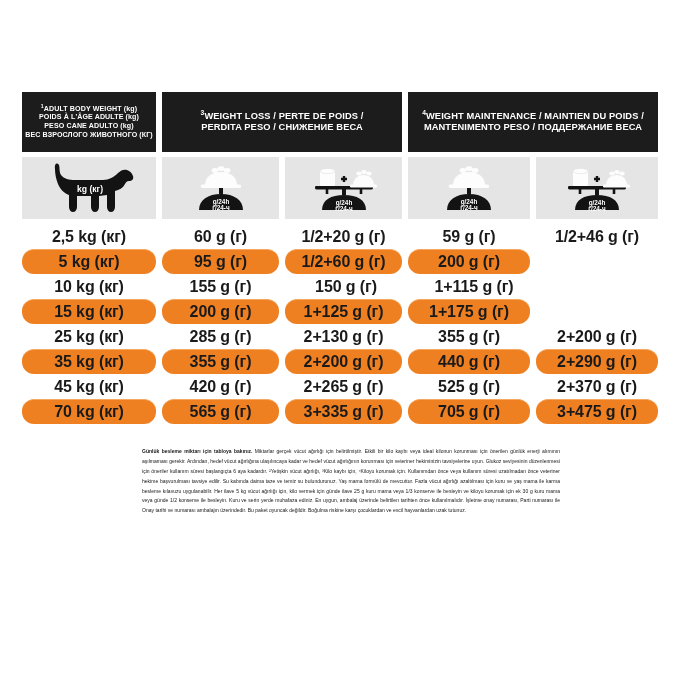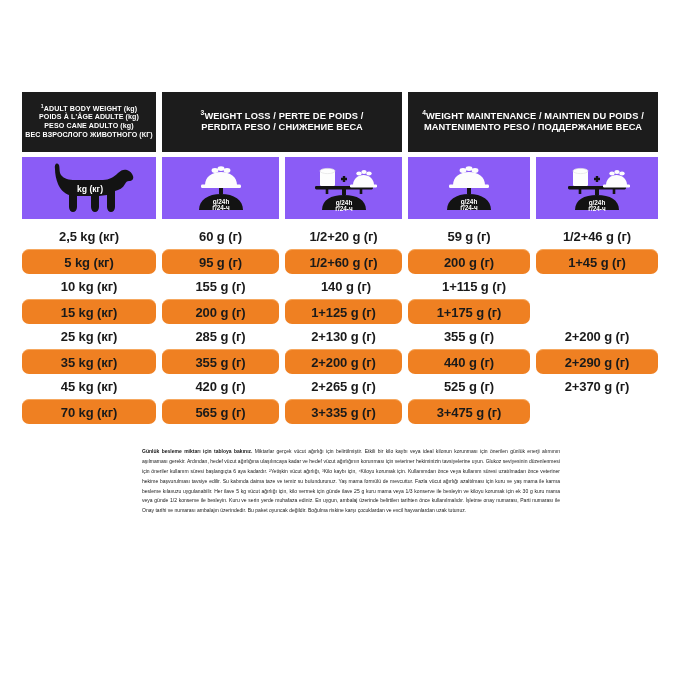--- a/index.html
+++ b/index.html
@@ -68,21 +68,21 @@
   }
 
   
   .icon-row {
     display: flex;
     gap: 6px;
     height: 62px;
     margin-top: 5px;
   }
   .icon-cell {
-    background: #8b5cf6;
+    background: #e5e5e5;
     position: relative;
     overflow: hidden;
   }
   .ic-w  { width: 134px; }
   .ic-a  { width: 117px; }
   .ic-b  { width: 117px; }
   .ic-c  { width: 122px; }
   .ic-d  { width: 122px; }
   .icon-svg {
     position: absolute;
@@ -97,35 +97,35 @@
   .row {
     display: flex;
     gap: 6px;
     height: 25px;
     align-items: stretch;
   }
   .cell {
     display: flex;
     align-items: center;
     justify-content: center;
-    font-size: 13px;
+    font-size: 16px;
     font-weight: bold;
     letter-spacing: -0.1px;
     box-sizing: border-box;
   }
   .c-w { width: 134px; }
   .c-a { width: 117px; }
   .c-b { width: 117px; }
   .c-c { width: 122px; }
   .c-d { width: 122px; }
 
   .row.shaded .cell {
     background: #ef8022;
     border-top: 1px solid #f6a860;
-    border-radius: 7px;
+    border-radius: 12px;
     color: #1a1a1a;
   }
   .row.plain .cell {
     background: transparent;
     color: #1a1a1a;
   }
 
   
   .legal {
     position: absolute;
@@ -265,26 +265,25 @@
           <div class="cell c-a">60 g (г)</div>
           <div class="cell c-b">1/2+20 g (г)</div>
           <div class="cell c-c">59 g (г)</div>
           <div class="cell c-d">1/2+46 g (г)</div>
         </div>
         <div class="row shaded">
           <div class="cell c-w">5 kg (кг)</div>
           <div class="cell c-a">95 g (г)</div>
           <div class="cell c-b">1/2+60 g (г)</div>
           <div class="cell c-c">200 g (г)</div>
-          <div class="cell c-d">1+45 g (г)</div>
         </div>
         <div class="row plain">
           <div class="cell c-w">10 kg (кг)</div>
           <div class="cell c-a">155 g (г)</div>
-          <div class="cell c-c">140 g (г)</div>
+          <div class="cell c-c">150 g (г)</div>
           <div class="cell c-d">1+115 g (г)</div>
         </div>
         <div class="row shaded">
           <div class="cell c-w">15 kg (кг)</div>
           <div class="cell c-a">200 g (г)</div>
           <div class="cell c-b">1+125 g (г)</div>
           <div class="cell c-d">1+175 g (г)</div>
         </div>
         <div class="row plain">
           <div class="cell c-w">25 kg (кг)</div>
@@ -304,20 +303,21 @@
           <div class="cell c-w">45 kg (кг)</div>
           <div class="cell c-a">420 g (г)</div>
           <div class="cell c-b">2+265 g (г)</div>
           <div class="cell c-c">525 g (г)</div>
           <div class="cell c-d">2+370 g (г)</div>
         </div>
         <div class="row shaded">
           <div class="cell c-w">70 kg (кг)</div>
           <div class="cell c-a">565 g (г)</div>
           <div class="cell c-b">3+335 g (г)</div>
+          <div class="cell c-c">705 g (г)</div>
           <div class="cell c-d">3+475 g (г)</div>
         </div>
       </div>
 
   </div>
 
   <p class="legal"><b>Günlük besleme miktarı için tabloya bakınız.</b><span> Miktarlar gerçek vücut ağırlığı için belirtilmiştir. Etkili bir kilo kaybı veya ideal kilonun korunması için önerilen günlük enerji alımının aşılmaması gerekir. Ardından, hedef vücut ağırlığına ulaşılıncaya kadar ve hedef vücut ağırlığının korunması için veteriner hekiminizin tavsiyelerine uyun. Glukoz seviyesinin düzenlenmesi için öneriler kullanım süresi başlangıçta 6 aya kadardır. ²Yetişkin vücut ağırlığı, ³Kilo kaybı için, ⁴Kiloyu korumak için. Kullanımdan önce veya kullanım süresi uzatılmadan önce veteriner hekime başvurulması tavsiye edilir. Su kabında daima taze ve temiz su bulundurunuz. Yaş mama formülü de mevcuttur. Fazla vücut ağırlığı azaltılması için kuru ve yaş mama ile karma besleme kılavuzu uygulanabilir. Her ilave 5 kg vücut ağırlığı için, kilo vermek için günde ilave 25 g kuru mama veya 1/3 konserve ile besleyin ve kiloyu korumak için ek 30 g kuru mama veya günde 1/2 konserve ile besleyin. Kuru ve serin yerde muhafaza ediniz. En uygun, ambalaj üzerinde belirtilen tarihten önce kullanılmalıdır. İşletme onay numarası, Parti numarası ile Onay tarihi ve numarası ambalajın üzerindedir. Bu paket oyuncak değildir. Boğulma riskine karşı çocuklardan ve evcil hayvanlardan uzak tutunuz.</span></p>
 
 </div>
 

